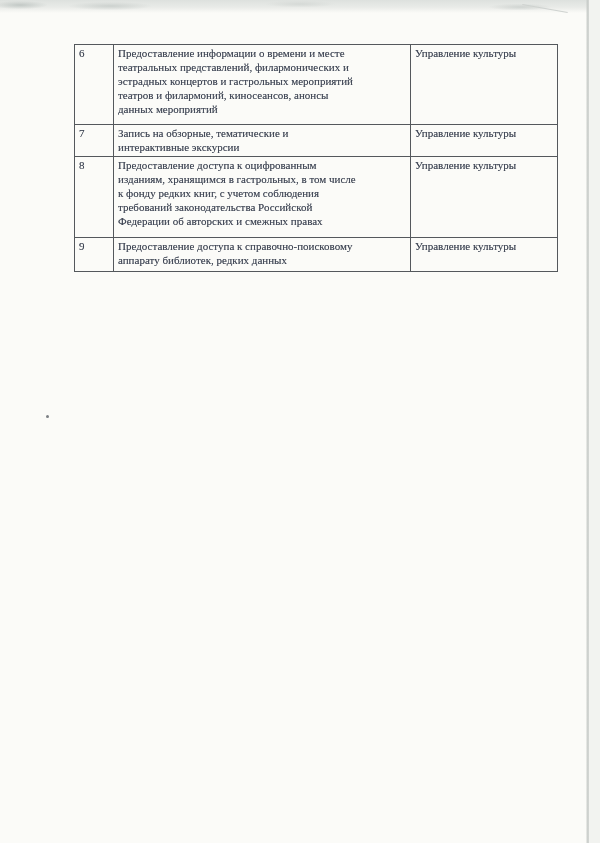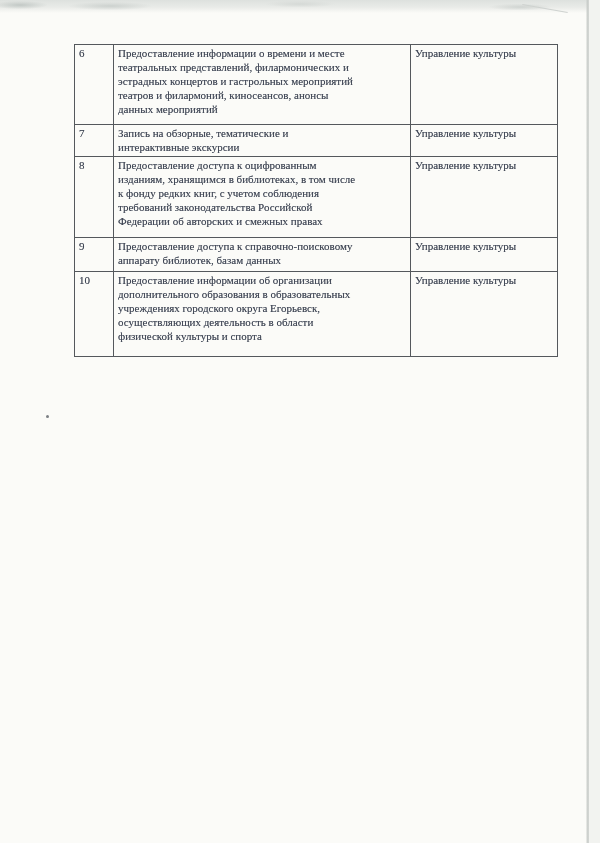--- a/index.html
+++ b/index.html
@@ -114,39 +114,30 @@
         </tr>
         <tr class="r1">
           <td class="c-num">7</td>
           <td class="c-svc">Запись на обзорные, тематические и
 интерактивные экскурсии</td>
           <td class="c-dep">Управление культуры</td>
         </tr>
         <tr class="r2">
           <td class="c-num">8</td>
           <td class="c-svc">Предоставление доступа к оцифрованным
-изданиям, хранящимся в библиотеках, в том числе
+изданиям, хранящимся в гастрольных, в том числе
 к фонду редких книг, с учетом соблюдения
 требований законодательства Российской
 Федерации об авторских и смежных правах</td>
           <td class="c-dep">Управление культуры</td>
         </tr>
         <tr class="r3">
           <td class="c-num">9</td>
           <td class="c-svc">Предоставление доступа к справочно-поисковому
-аппарату библиотек, базам данных</td>
-          <td class="c-dep">Управление культуры</td>
-        </tr>
-        <tr class="r4">
-          <td class="c-num">10</td>
-          <td class="c-svc">Предоставление информации об организации
-дополнительного образования в образовательных
-учреждениях городского округа Егорьевск,
-осуществляющих деятельность в области
-физической культуры и спорта</td>
+аппарату библиотек, редких данных</td>
           <td class="c-dep">Управление культуры</td>
         </tr>
       </tbody>
     </table>
   </div>
 
   <div class="speck"></div>
 </div>
 
 </body></html>

